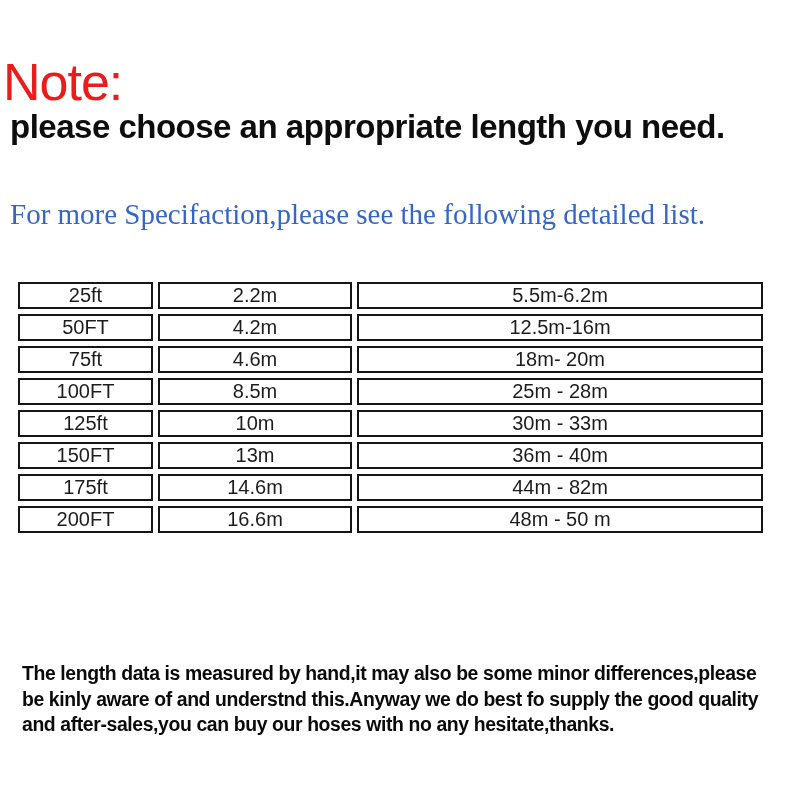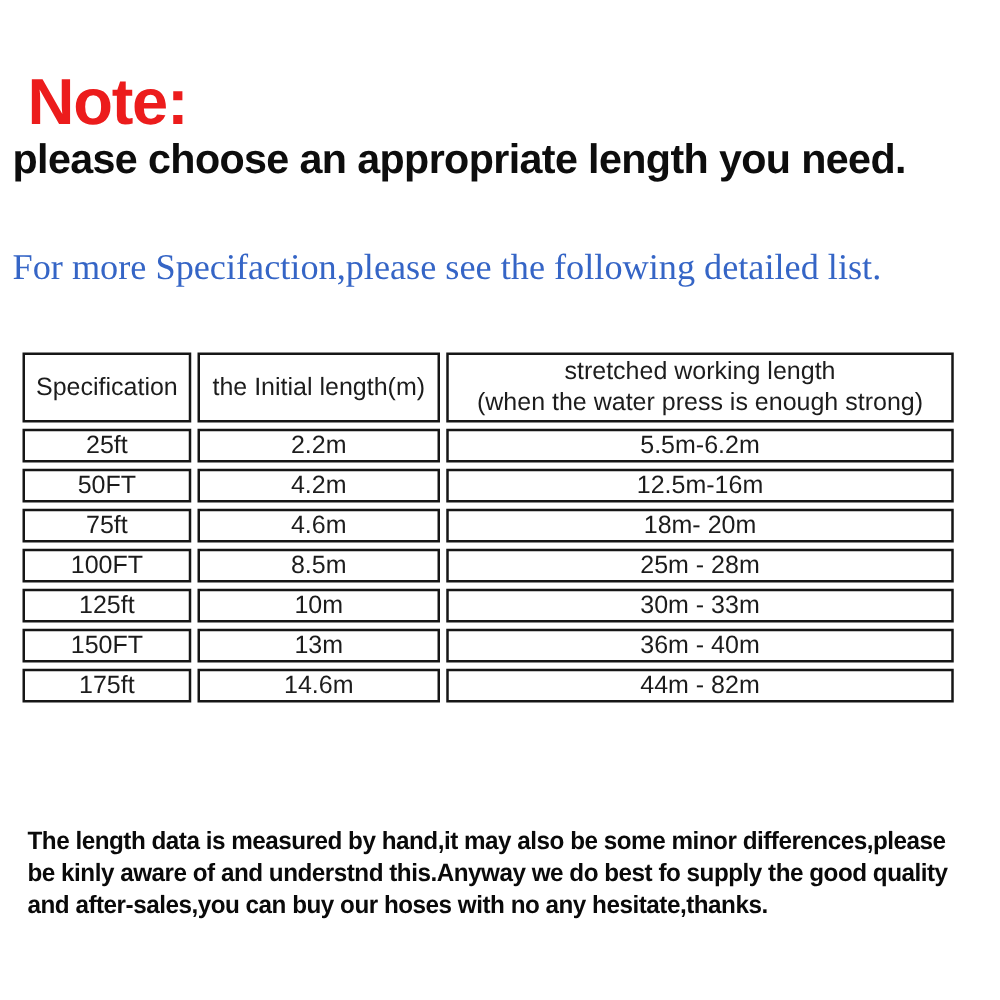--- a/index.html
+++ b/index.html
@@ -11,22 +11,22 @@
   html,body{margin:0;padding:0;}
   body{
     width:800px;height:800px;
     background:#ffffff;
     position:relative;
     font-family:"Liberation Sans", sans-serif;
     color:var(--text_black);
     overflow:hidden;
   }
   .note-title{
-    position:absolute;left:22px;top:56px;
-    font-size:52px;font-weight:bold;
+    position:absolute;left:3px;top:56px;
+    font-size:52px;font-weight:normal;
     color:var(--note_red);
     letter-spacing:-1px;
     line-height:1;
   }
   .note-subtitle{
     position:absolute;left:10px;top:108px;
     font-size:33px;font-weight:bold;
     color:var(--text_black);
     letter-spacing:-0.5px;
     white-space:nowrap;
@@ -71,28 +71,20 @@
 </style>
 </head>
 <body>
 
 <div class="note-title">Note:</div>
 <div class="note-subtitle">please choose an appropriate length you need.</div>
 <div class="intro-text">For more Specifaction,please see the following detailed list.</div>
 
 <table class="spec-table">
   <tbody>
-      <tr class="header-row">
-    <td class="c1">Specification</td>
-    <td class="c2">the Initial length(m)</td>
-    <td class="c3">
-      <div class="hdr-line">stretched working length</div>
-      <div class="hdr-line">(when the water press is enough strong)</div>
-    </td>
-  </tr>
   <tr class="data-row">
     <td class="c1">25ft</td>
     <td class="c2">2.2m</td>
     <td class="c3">5.5m-6.2m</td>
   </tr>
   <tr class="data-row">
     <td class="c1">50FT</td>
     <td class="c2">4.2m</td>
     <td class="c3">12.5m-16m</td>
   </tr>
@@ -114,20 +106,25 @@
   <tr class="data-row">
     <td class="c1">150FT</td>
     <td class="c2">13m</td>
     <td class="c3">36m - 40m</td>
   </tr>
   <tr class="data-row">
     <td class="c1">175ft</td>
     <td class="c2">14.6m</td>
     <td class="c3">44m - 82m</td>
   </tr>
+  <tr class="data-row">
+    <td class="c1">200FT</td>
+    <td class="c2">16.6m</td>
+    <td class="c3">48m - 50 m</td>
+  </tr>
 </tbody>
   </table>
 
 <div class="footer-note">
   <div>The length data is measured by hand,it may also be some minor differences,please</div>
   <div>be kinly aware of and understnd this.Anyway we do best fo supply the good quality</div>
   <div>and after-sales,you can buy our hoses with no any hesitate,thanks.</div>
 </div>
 
 </body></html>

